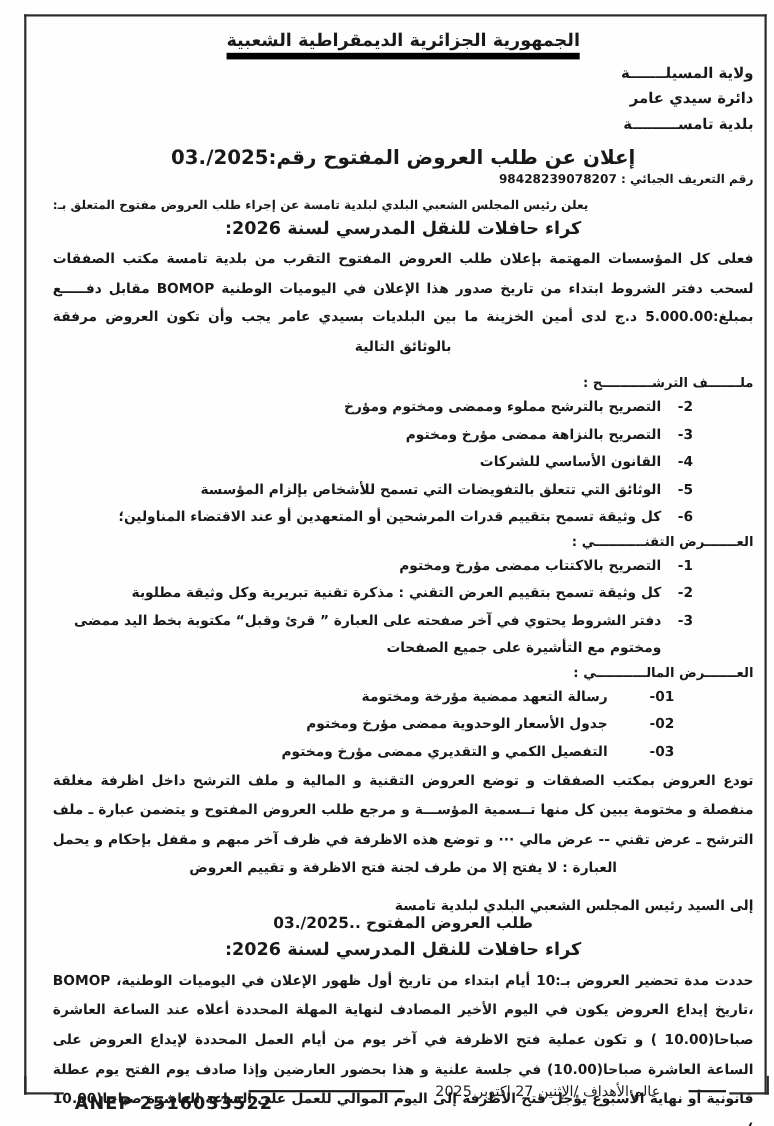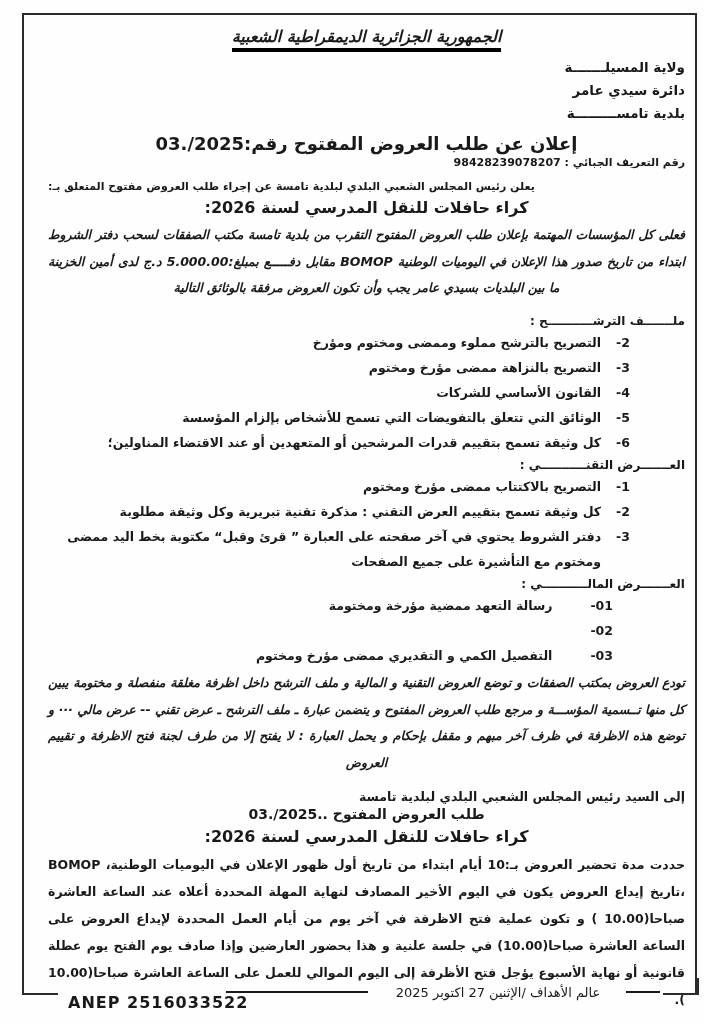--- a/index.html
+++ b/index.html
@@ -31,23 +31,22 @@
     padding: 12px 10px 0 24px;
     direction: rtl;
     font-weight: bold;
   }
   .republic {
     margin: 0;
     text-align: center;
     font-size: 16px;
   }
   .republic span {
-    border-bottom: 4px solid #000000;
+    border-bottom: 6px solid #000000;
     padding-bottom: 2px;
-    font-style: italic;
   }
   .authority {
     margin-top: 10px;
     font-size: 13.5px;
     line-height: 23px;
     text-align: right;
   }
   .announce {
     margin: 8px 0 0 0;
     text-align: center;
@@ -68,21 +67,21 @@
     text-align: center;
     font-size: 16px;
     letter-spacing: 0.5px;
   }
   .para {
     margin-top: 5px;
     font-size: 12.5px;
     line-height: 26.5px;
     text-align: justify;
   }
-  .para.center-last { text-align-last: center; font-style: italic; }
+  .para.center-last { text-align-last: center; }
   .sec-header {
     margin-top: 3px;
     font-size: 12px;
     text-align: right;
   }
   .list { margin: 2px 55px 0 0; }
   .list.financial { margin-right: 72px; }
   .list-item {
     display: flex;
     gap: 15px;
@@ -223,20 +222,21 @@
     </div>
 
     <div class="sec-header">العـــــــرض المالـــــــــــي :</div>
     <div class="list financial">
       <div class="list-item">
         <span class="num">-01</span>
         <span class="txt">رسالة التعهد ممضية مؤرخة ومختومة</span>
       </div>
       <div class="list-item">
         <span class="num">-02</span>
+        <span class="txt">جدول الأسعار الوحدوية ممضى مؤرخ ومختوم</span>
       </div>
       <div class="list-item">
         <span class="num">-03</span>
         <span class="txt">التفصيل الكمي و التقديري ممضى مؤرخ ومختوم</span>
       </div>
     </div>
 
     <p class="para center-last" style="margin-top:2px">تودع العروض بمكتب الصفقات و توضع العروض التقنية و المالية و ملف الترشح داخل اظرفة مغلقة منفصلة و مختومة يبين كل منها تــسمية المؤســـة و مرجع طلب العروض المفتوح و يتضمن عبارة ـ ملف الترشح ـ عرض تقني -- عرض مالي ··· و توضع هذه الاظرفة في ظرف آخر مبهم و مقفل بإحكام و يحمل العبارة : لا يفتح إلا من طرف لجنة  فتح الاظرفة و تقييم العروض</p>
 
     <div class="center-line">إلى السيد رئيس المجلس الشعبي البلدي لبلدية تامسة</div>

